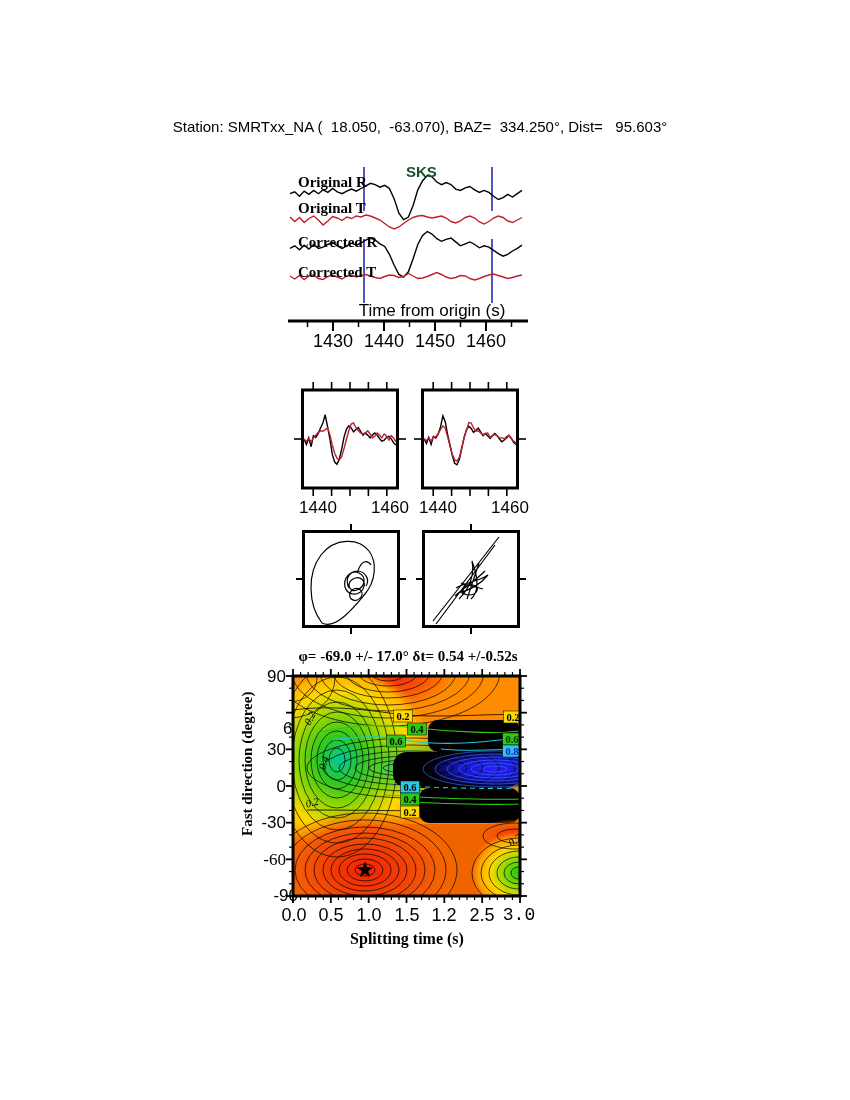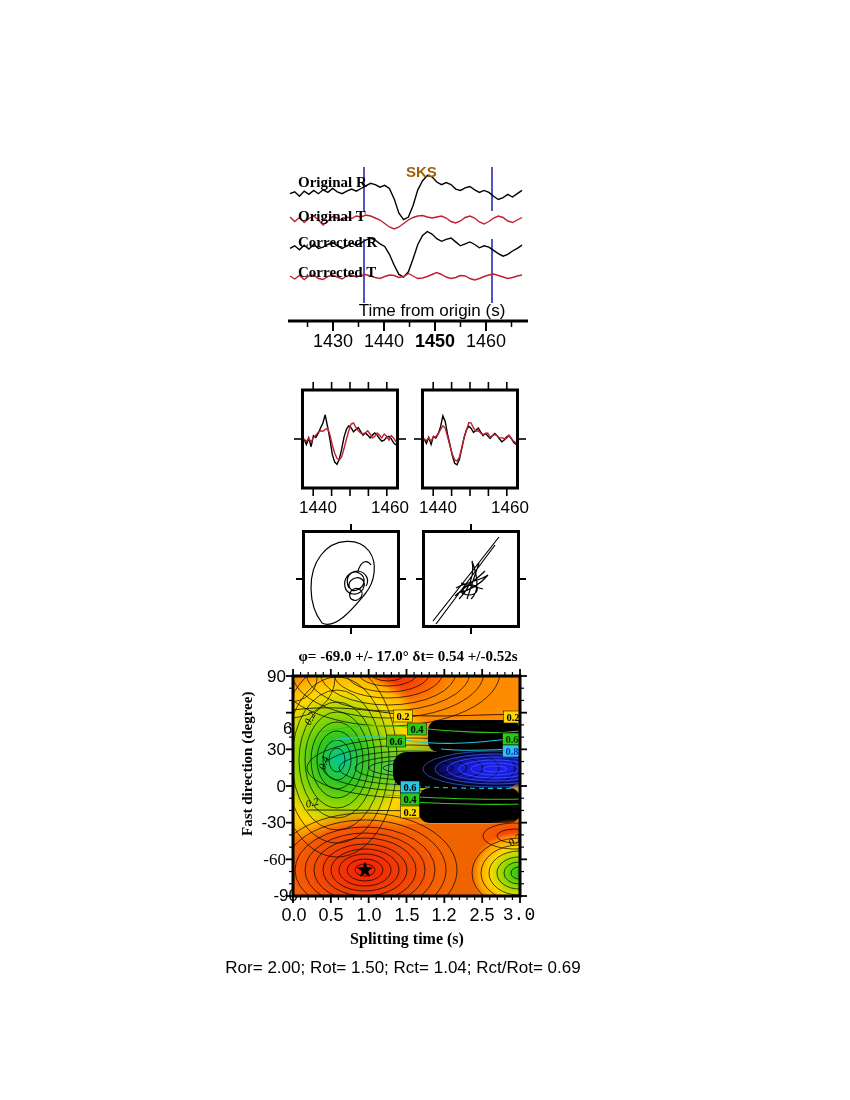--- a/index.html
+++ b/index.html
@@ -12,39 +12,40 @@
   .ticklabel{font-size:18px;}
   .ticklabel-s{font-size:17px;}
   .ctr{transform:translateX(-50%);white-space:pre;}
   svg{display:block;overflow:visible;}
 </style>
 </head>
 <body>
 
 <div id="page">
 
+  <div class="abs hdr" style="top:118px;">Station: SMRTxx_NA (  18.050,  -63.070), BAZ=  334.250°, Dist=   95.603°</div>
 
   <div class="abs" style="left:288px;top:163px;width:240px;height:146px;">
     <svg width="240" height="146">
       <g id="g-window-lines">
           <line x1="76" y1="4" x2="76" y2="48" stroke="#2a2ab4" stroke-width="1.6"></line>
           <line x1="76" y1="76" x2="76" y2="140" stroke="#2a2ab4" stroke-width="1.6"></line>
           <line x1="204" y1="4" x2="204" y2="48" stroke="#2a2ab4" stroke-width="1.6"></line>
           <line x1="204" y1="76" x2="204" y2="140" stroke="#2a2ab4" stroke-width="1.6"></line>
         </g>
       <g id="g-wave-main">
           <polyline points="2.0,30.7 6.7,28.8 11.5,33.3 16.2,28.1 20.9,31.4 25.7,27.4 30.4,30.7 35.1,26.8 39.9,29.4 44.6,25.5 49.3,28.8 54.1,30.7 58.8,28.1 63.6,26.1 68.3,28.1 73.0,25.5 77.8,22.9 82.5,20.3 87.2,21.6 92.0,24.2 96.7,22.3 101.4,25.5 106.2,35.9 110.9,50.2 115.6,56.7 120.4,54.1 125.1,42.4 129.8,26.8 134.6,17.7 139.3,12.5 144.0,13.8 148.8,19.0 153.5,21.6 158.2,19.6 163.0,21.6 167.7,26.1 172.4,27.4 177.2,24.9 181.9,23.5 186.7,26.8 191.4,29.4 196.1,27.4 200.9,29.4 205.6,33.3 210.3,36.5 215.1,34.6 219.8,31.4 224.5,34.0 229.3,30.7 234.0,27.4" fill="none" stroke="#000000" stroke-width="1.4"></polyline>
           <polyline points="2.0,54.0 6.7,58.5 11.5,54.5 16.2,59.5 20.9,55.5 25.7,53.0 30.4,57.0 35.1,62.0 39.9,58.0 44.6,53.5 49.3,55.0 54.1,57.5 58.8,54.0 63.6,55.5 68.3,53.0 73.0,54.0 77.8,52.0 82.5,53.0 87.2,55.0 92.0,57.0 96.7,60.5 101.4,64.0 106.2,66.0 110.9,64.0 115.6,60.5 120.4,57.0 125.1,54.5 129.8,53.0 134.6,52.5 139.3,54.0 144.0,55.0 148.8,54.0 153.5,53.0 158.2,55.0 163.0,58.5 167.7,60.0 172.4,58.0 177.2,54.5 181.9,53.0 186.7,55.0 191.4,59.0 196.1,61.0 200.9,58.5 205.6,55.0 210.3,53.0 215.1,54.5 219.8,58.0 224.5,59.5 229.3,57.0 234.0,54.5" fill="none" stroke="#bf2030" stroke-width="1.4"></polyline>
           <polyline points="2.0,85.4 6.7,82.8 11.5,86.7 16.2,82.2 20.9,86.0 25.7,81.5 30.4,85.4 35.1,84.1 39.9,81.5 44.6,79.5 49.3,82.8 54.1,85.4 58.8,82.8 63.6,80.2 68.3,82.2 73.0,80.2 77.8,77.0 82.5,75.0 87.2,77.0 92.0,80.8 96.7,83.5 101.4,91.3 106.2,102.3 110.9,111.4 115.6,114.0 120.4,108.8 125.1,95.8 129.8,81.5 134.6,72.4 139.3,68.5 144.0,71.1 148.8,75.7 153.5,78.3 158.2,76.3 163.0,75.0 167.7,78.9 172.4,82.8 177.2,80.8 181.9,78.9 186.7,81.5 191.4,84.8 196.1,82.8 200.9,84.1 205.6,87.3 210.3,90.6 215.1,93.2 219.8,91.3 224.5,88.0 229.3,85.4 234.0,82.2" fill="none" stroke="#000000" stroke-width="1.4"></polyline>
           <polyline points="2.0,113.0 6.7,116.0 11.5,112.5 16.2,116.5 20.9,113.0 25.7,112.0 30.4,115.5 35.1,116.5 39.9,113.5 44.6,112.0 49.3,114.0 54.1,116.0 58.8,113.0 63.6,112.0 68.3,114.0 73.0,112.5 77.8,111.5 82.5,113.0 87.2,114.5 92.0,115.5 96.7,113.5 101.4,112.0 106.2,112.5 110.9,114.5 115.6,113.5 120.4,110.5 125.1,113.0 129.8,115.5 134.6,115.0 139.3,113.5 144.0,111.5 148.8,109.5 153.5,111.5 158.2,114.0 163.0,115.5 167.7,114.5 172.4,112.5 177.2,113.0 181.9,115.5 186.7,117.0 191.4,115.5 196.1,113.5 200.9,112.0 205.6,111.0 210.3,112.5 215.1,114.0 219.8,115.5 224.5,114.5 229.3,113.0 234.0,112.0" fill="none" stroke="#bf2030" stroke-width="1.4"></polyline>
         </g>
     </svg>
-    <span class="abs" style="left:118px;top:0px;font-size:15px;font-weight:600;color:#a16207;">SKS</span>
+    <span class="abs" style="left:118px;top:0px;font-size:15px;font-weight:600;color:#14532d;">SKS</span>
     <span class="abs tracelabel" style="left:10px;top:11px;">Original R</span>
-    <span class="abs tracelabel" style="left:10px;top:45px;">Original T</span>
+    <span class="abs tracelabel" style="left:10px;top:37px;">Original T</span>
     <span class="abs tracelabel" style="left:10px;top:71px;">Corrected R</span>
     <span class="abs tracelabel" style="left:10px;top:101px;">Corrected T</span>
   </div>
 
   <div class="abs ctr" style="left:432px;top:301px;font-size:17px;z-index:2;">Time from origin (s)</div>
   <svg class="abs" style="left:288px;top:312px;" width="240" height="24">
     <line x1="0" y1="9" x2="240" y2="9" stroke="#000" stroke-width="3"></line>
     <g id="g-time-ticks">
         <line x1="45" y1="9" x2="45" y2="19" stroke="#000" stroke-width="2"></line>
         <line x1="96" y1="9" x2="96" y2="19" stroke="#000" stroke-width="2"></line>
@@ -52,21 +53,21 @@
         <line x1="198" y1="9" x2="198" y2="19" stroke="#000" stroke-width="2"></line>
         <line x1="19.5" y1="9" x2="19.5" y2="15" stroke="#000" stroke-width="1.5"></line>
         <line x1="70.5" y1="9" x2="70.5" y2="15" stroke="#000" stroke-width="1.5"></line>
         <line x1="121.5" y1="9" x2="121.5" y2="15" stroke="#000" stroke-width="1.5"></line>
         <line x1="172.5" y1="9" x2="172.5" y2="15" stroke="#000" stroke-width="1.5"></line>
         <line x1="223.5" y1="9" x2="223.5" y2="15" stroke="#000" stroke-width="1.5"></line>
       </g>
   </svg>
   <span class="abs ctr ticklabel" style="left:333px;top:331px;">1430</span>
   <span class="abs ctr ticklabel" style="left:384px;top:331px;">1440</span>
-  <span class="abs ctr ticklabel" style="left:435px;top:331px;font-weight:bold;">1450</span>
+  <span class="abs ctr ticklabel" style="left:435px;top:331px;">1450</span>
   <span class="abs ctr ticklabel" style="left:486px;top:331px;">1460</span>
 
   <svg class="abs" style="left:294px;top:378px;" width="114" height="124">
     <g id="g-bt-left">
         <line x1="19.200000000000003" y1="4" x2="19.200000000000003" y2="12" stroke="#000" stroke-width="1.6"></line>
         <line x1="19.200000000000003" y1="110" x2="19.200000000000003" y2="118" stroke="#000" stroke-width="1.6"></line>
         <line x1="37.599999999999994" y1="4" x2="37.599999999999994" y2="12" stroke="#000" stroke-width="1.6"></line>
         <line x1="37.599999999999994" y1="110" x2="37.599999999999994" y2="118" stroke="#000" stroke-width="1.6"></line>
         <line x1="56" y1="4" x2="56" y2="12" stroke="#000" stroke-width="1.6"></line>
         <line x1="56" y1="110" x2="56" y2="118" stroke="#000" stroke-width="1.6"></line>
@@ -402,15 +403,14 @@
 
   <span class="abs ctr ticklabel" style="left:294px;top:905px;">0.0</span>
   <span class="abs ctr ticklabel" style="left:331px;top:905px;">0.5</span>
   <span class="abs ctr ticklabel" style="left:369px;top:905px;">1.0</span>
   <span class="abs ctr ticklabel" style="left:407px;top:905px;">1.5</span>
   <span class="abs ctr ticklabel" style="left:444px;top:905px;">1.2</span>
   <span class="abs ctr ticklabel" style="left:482px;top:905px;">2.5</span>
   <span class="abs ctr ticklabel" style="left:519px;top:905px;font-family:Liberation Mono, monospace;">3.0</span>
   <div class="abs ctr serifb" style="left:407px;top:930px;font-size:16px;">Splitting time (s)</div>
 
-  <div class="abs ctr" style="left:403px;top:958px;font-size:17px;">Ror= 2.00; Rot= 1.50; Rct= 1.04; Rct/Rot= 0.69</div>
 
 </div>
 
 </body></html>

